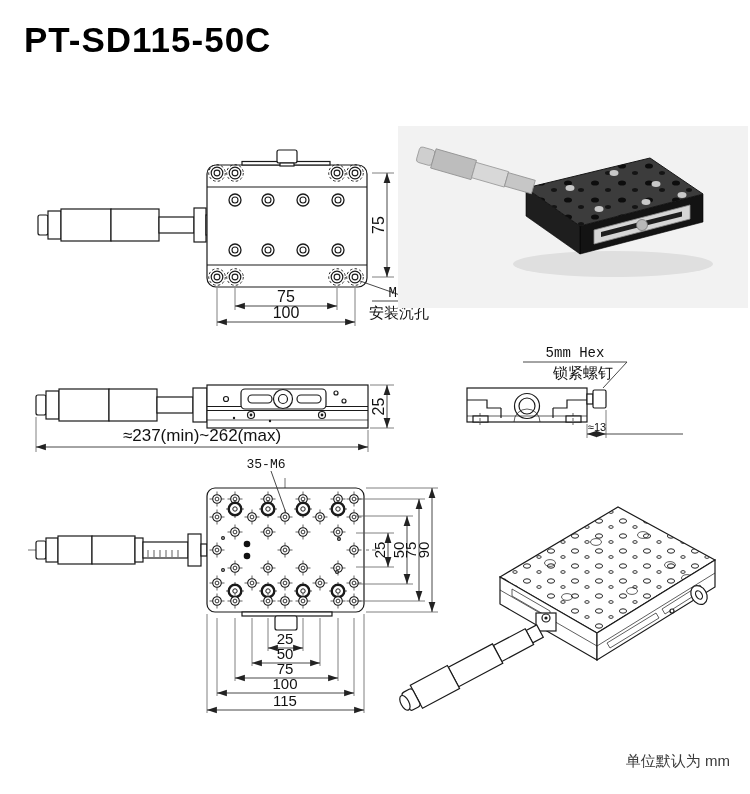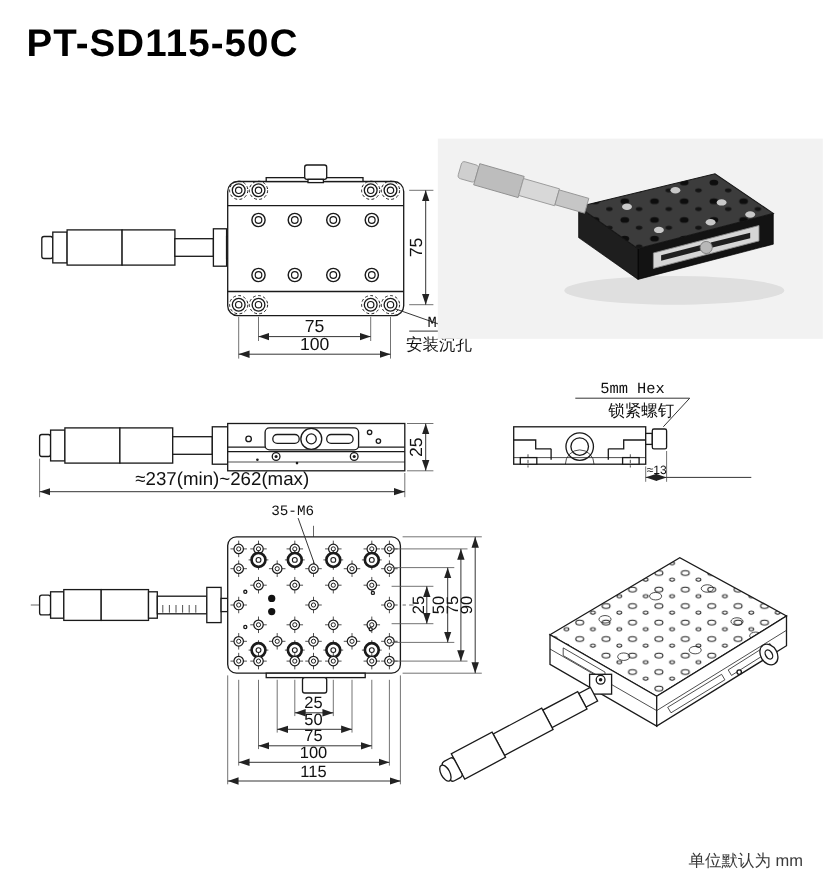--- a/index.html
+++ b/index.html
@@ -1,20 +1,20 @@
 <!DOCTYPE html>
 <html><head>
 <meta charset="utf-8">
 <style>
   html,body{margin:0;padding:0;background:#fff;}
   #stage{position:relative;width:750px;height:794px;background:#fff;overflow:hidden;
          font-family:"Liberation Sans",sans-serif;}
   #title{position:absolute;left:24px;top:20px;font-size:35px;font-weight:700;
          letter-spacing:1px;color:#000;font-family:"Liberation Sans",sans-serif;}
-  #unitnote{position:absolute;right:20px;top:752px;font-size:15px;color:#3a3a3a;margin-top:21px;}
+  #unitnote{position:absolute;right:20px;top:752px;font-size:15px;color:#3a3a3a;}
   svg.view{position:absolute;overflow:visible;}
   .ln{fill:none;stroke:#1a1a1a;stroke-width:1.2;}
   .lnW{fill:#fff;stroke:#1a1a1a;stroke-width:1.2;}
   .thin{fill:none;stroke:#1a1a1a;stroke-width:0.7;}
   .ext{fill:none;stroke:#555;stroke-width:0.75;}
   .dimln{fill:none;stroke:#333;stroke-width:0.9;}
   .cl{fill:none;stroke:#444;stroke-width:0.75;stroke-dasharray:13 3 3 3;}
   .dim{font-family:"Liberation Sans",sans-serif;font-size:16px;fill:#111;}
   .dimS{font-family:"Liberation Sans",sans-serif;font-size:15px;fill:#111;}
   .dimXS{font-family:"Liberation Sans",sans-serif;font-size:11px;fill:#111;}

